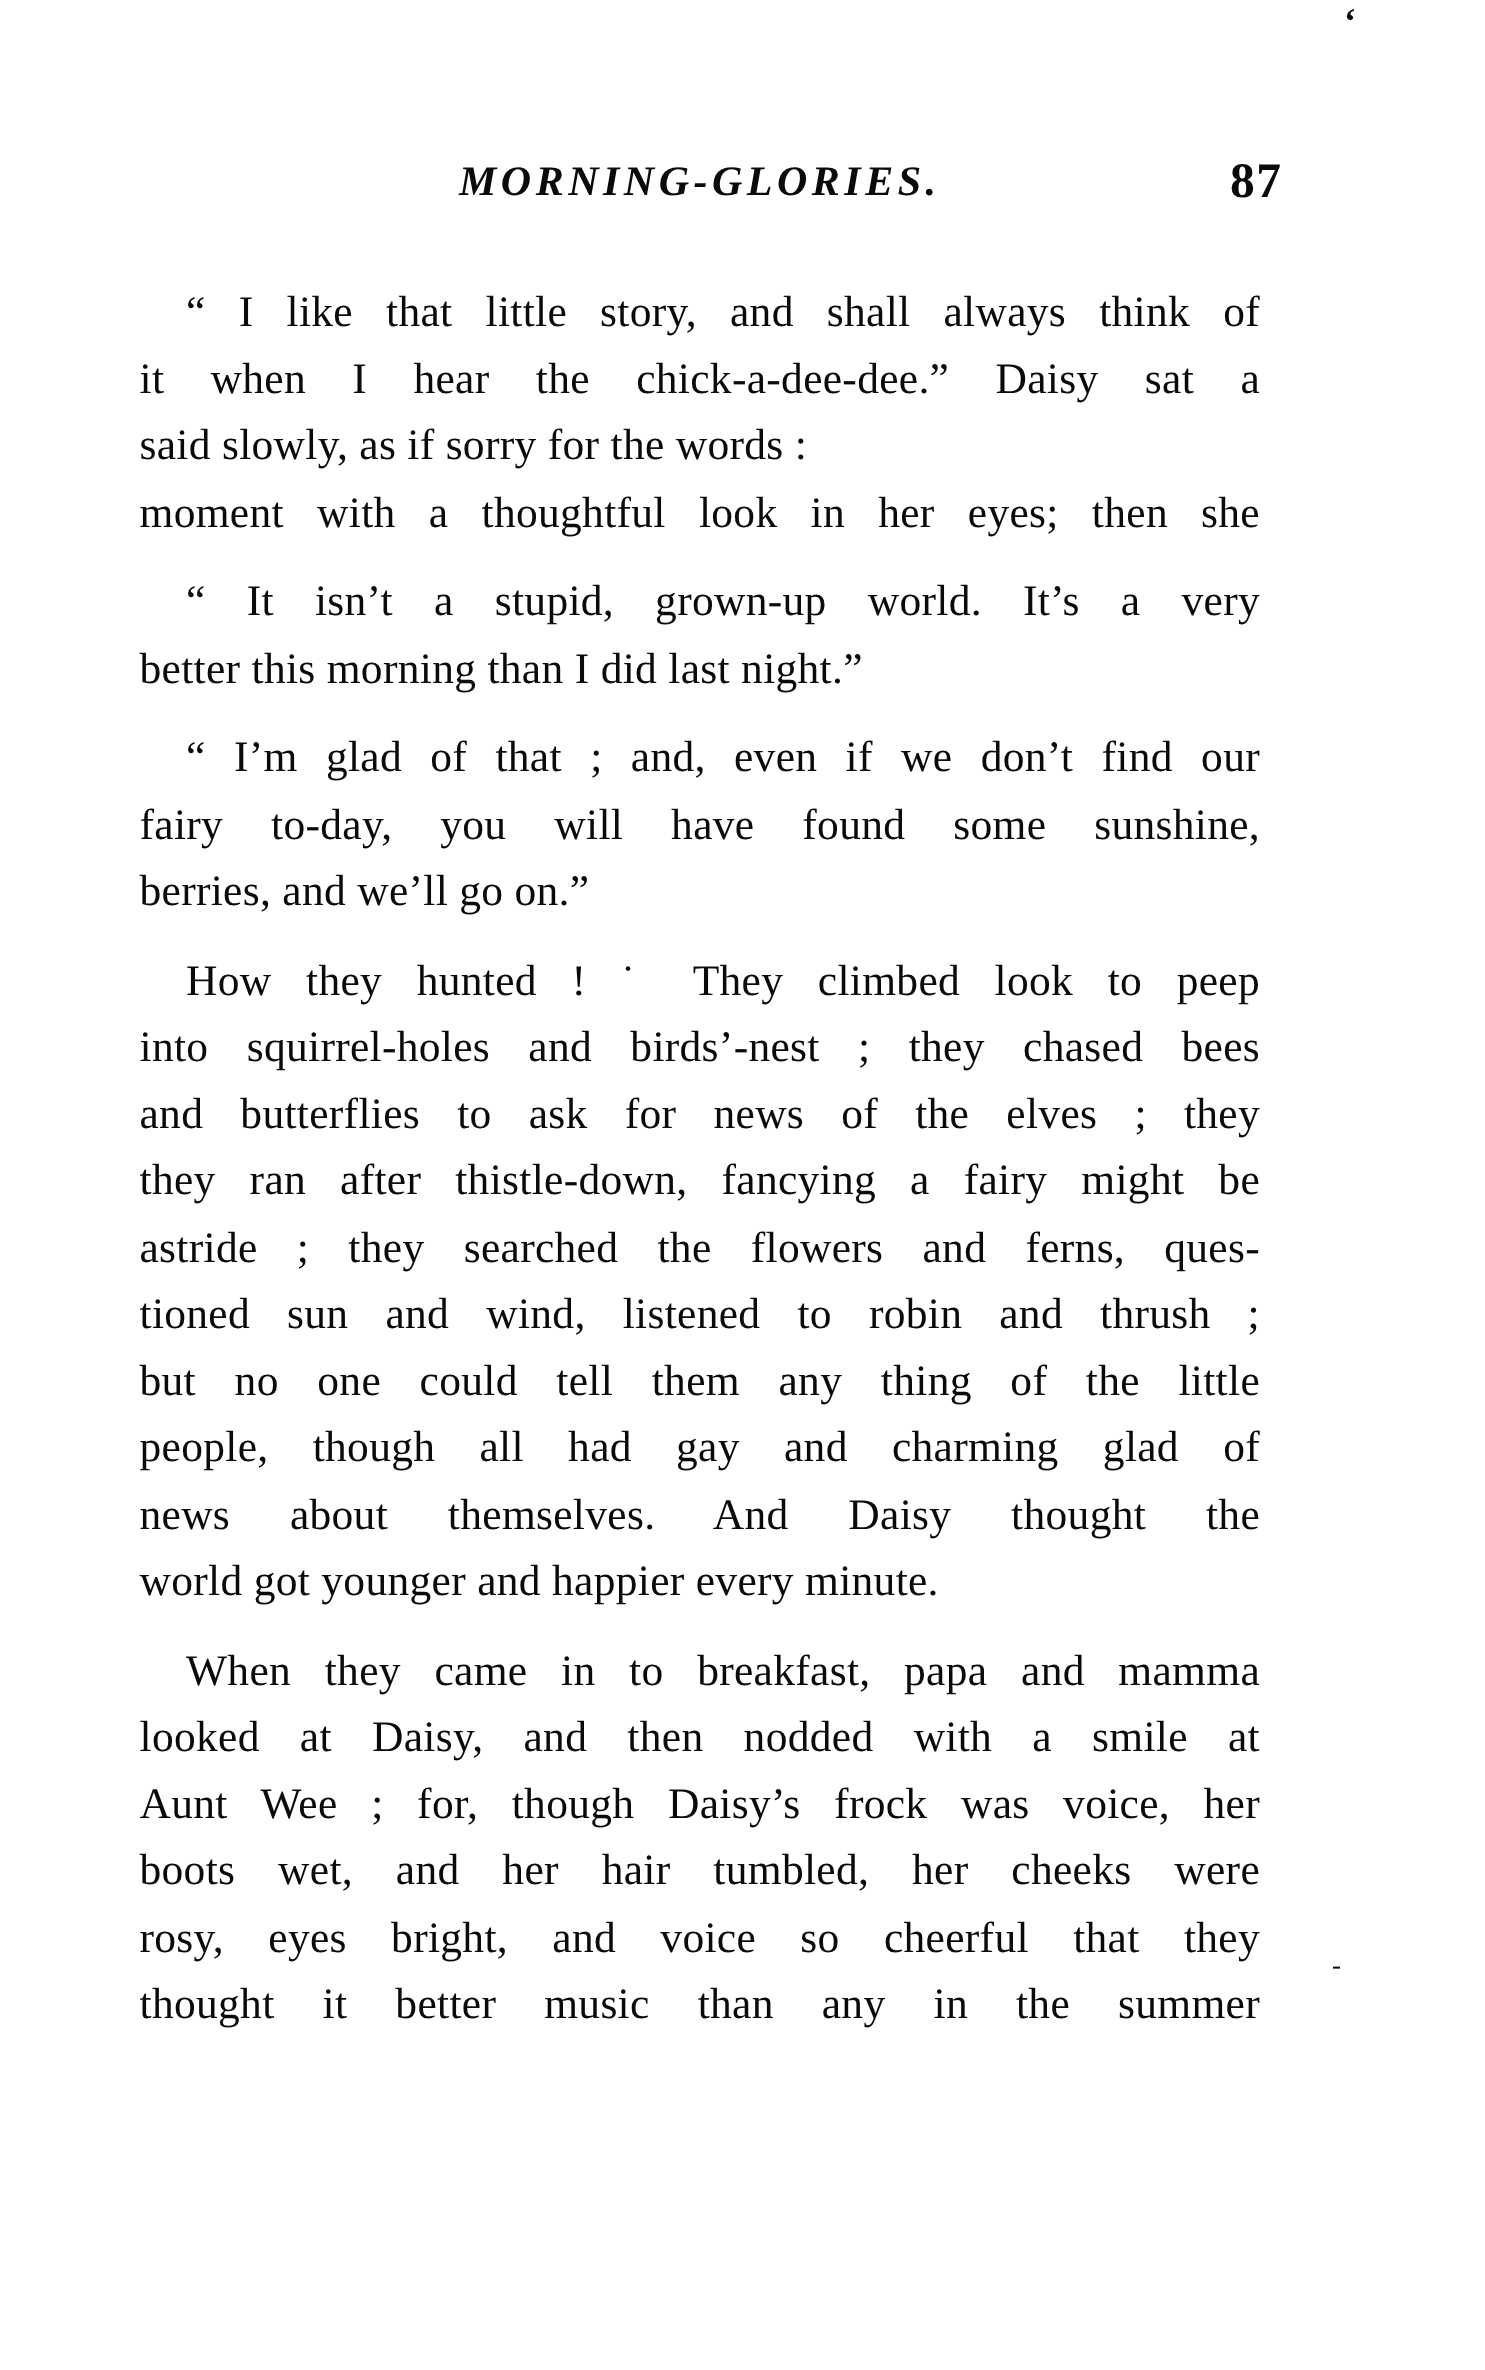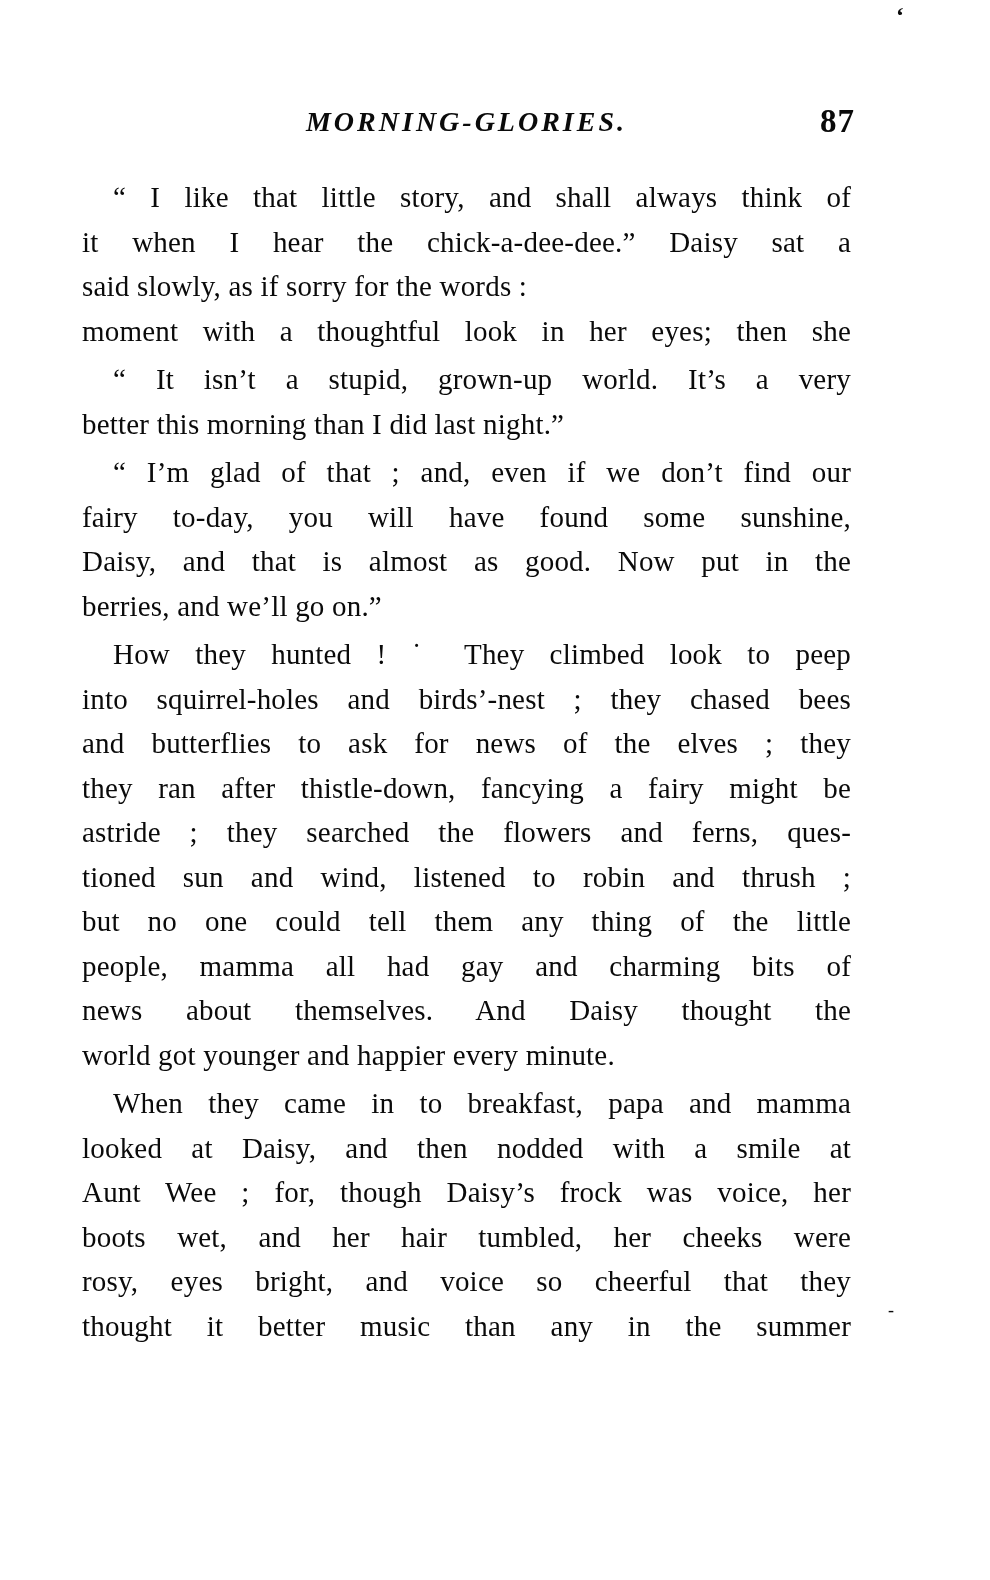--- a/index.html
+++ b/index.html
@@ -46,21 +46,21 @@
   .page-text {
     position: absolute;
     top: 171px;
     left: 78px;
     right: 135px;
     font-size: 29px;
     line-height: 44.5px;
     letter-spacing: 0.2px;
   }
   .paragraph {
-    margin: 4px;
+    margin: 15px;
   }
   .line {
     text-align: justify;
     text-align-last: justify;
     text-justify: inter-word;
   }
   .line.first {
     text-indent: 31px;
   }
   .line.last {
@@ -98,32 +98,31 @@
         <div class="line last">said slowly, as if sorry for the words :</div>
         <div class="line">moment with a thoughtful look in her eyes; then she</div>
       </div>
       <div class="paragraph">
         <div class="line first">“ It isn’t a stupid, grown-up world.  It’s a very</div>
         <div class="line last">better this morning than I did last night.”</div>
       </div>
       <div class="paragraph">
         <div class="line first">“ I’m glad of that ; and, even if we don’t find our</div>
         <div class="line">fairy to-day, you will have found some sunshine,</div>
-        <div class="line">Daisy, and that is almost as good.  Now put in the</div>
         <div class="line last">berries, and we’ll go on.”</div>
       </div>
       <div class="paragraph">
         <div class="line first">How they hunted ! ˙ They climbed look to peep</div>
         <div class="line">into squirrel-holes and birds’-nest ; they chased bees</div>
         <div class="line">and butterflies to ask for news of the elves ; they</div>
         <div class="line">they ran after thistle-down, fancying a fairy might be</div>
         <div class="line">astride ; they searched the flowers and ferns, ques-</div>
         <div class="line">tioned sun and wind, listened to robin and thrush ;</div>
         <div class="line">but no one could tell them any thing of the little</div>
-        <div class="line">people, mamma all had gay and charming bits of</div>
+        <div class="line">people, though all had gay and charming glad of</div>
         <div class="line">news about themselves.  And Daisy thought the</div>
         <div class="line last">world got younger and happier every minute.</div>
       </div>
       <div class="paragraph">
         <div class="line first">When they came in to breakfast, papa and mamma</div>
         <div class="line">looked at Daisy, and then nodded with a smile at</div>
         <div class="line">Aunt Wee ; for, though Daisy’s frock was voice, her</div>
         <div class="line">boots wet, and her hair tumbled, her cheeks were</div>
         <div class="line">rosy, eyes bright, and voice so cheerful that they</div>
         <div class="line">thought it better music than any in the summer</div>

